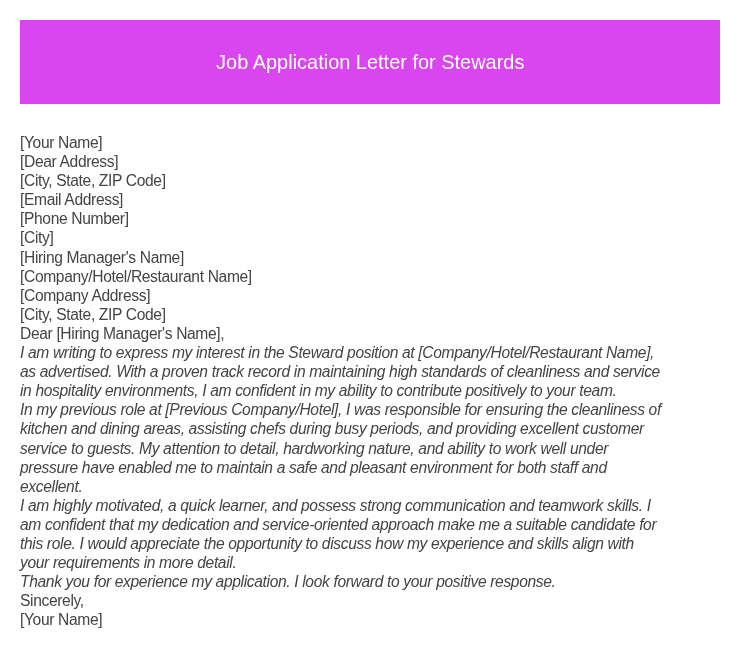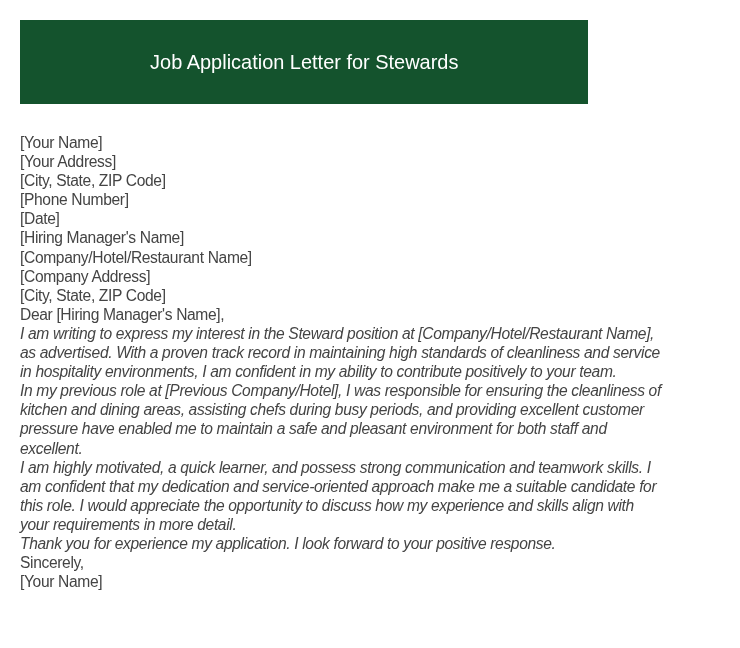--- a/index.html
+++ b/index.html
@@ -11,23 +11,23 @@
       width: 740px;
       height: 648px;
       position: relative;
       overflow: hidden;
       font-family: "Liberation Sans", sans-serif;
     }
     .header {
       position: absolute;
       left: 20px;
       top: 20px;
-      width: 568px;
+      width: 700px;
       height: 84px;
-      background: #14532d;
+      background: #d946ef;
       display: flex;
       align-items: center;
       justify-content: center;
     }
     .header h1 {
       margin: 0;
       font-weight: normal;
       font-size: 21px;
       color: #ffffff;
       letter-spacing: 0px;
@@ -55,42 +55,44 @@
 </head>
 <body>
 
 <div class="header">
   <h1>Job Application Letter for Stewards</h1>
 </div>
 
 <div class="letter">
   <div>
     <span class="line">[Your Name]</span>
-    <span class="line">[Your Address]</span>
+    <span class="line">[Dear Address]</span>
     <span class="line">[City, State, ZIP Code]</span>
+    <span class="line">[Email Address]</span>
     <span class="line">[Phone Number]</span>
   </div>
-  <span class="line">[Date]</span>
+  <span class="line">[City]</span>
   <div>
     <span class="line">[Hiring Manager's Name]</span>
     <span class="line">[Company/Hotel/Restaurant Name]</span>
     <span class="line">[Company Address]</span>
     <span class="line">[City, State, ZIP Code]</span>
   </div>
   <span class="line">Dear [Hiring Manager's Name],</span>
 
   <div class="para">
     <span class="line">I am writing to express my interest in the Steward position at [Company/Hotel/Restaurant Name],</span>
     <span class="line">as advertised. With a proven track record in maintaining high standards of cleanliness and service</span>
     <span class="line">in hospitality environments, I am confident in my ability to contribute positively to your team.</span>
   </div>
 
   <div class="para">
     <span class="line">In my previous role at [Previous Company/Hotel], I was responsible for ensuring the cleanliness of</span>
     <span class="line">kitchen and dining areas, assisting chefs during busy periods, and providing excellent customer</span>
+    <span class="line">service to guests. My attention to detail, hardworking nature, and ability to work well under</span>
     <span class="line">pressure have enabled me to maintain a safe and pleasant environment for both staff and</span>
     <span class="line">excellent.</span>
   </div>
 
   <div class="para">
     <span class="line">I am highly motivated, a quick learner, and possess strong communication and teamwork skills. I</span>
     <span class="line">am confident that my dedication and service-oriented approach make me a suitable candidate for</span>
     <span class="line">this role. I would appreciate the opportunity to discuss how my experience and skills align with</span>
     <span class="line">your requirements in more detail.</span>
   </div>

